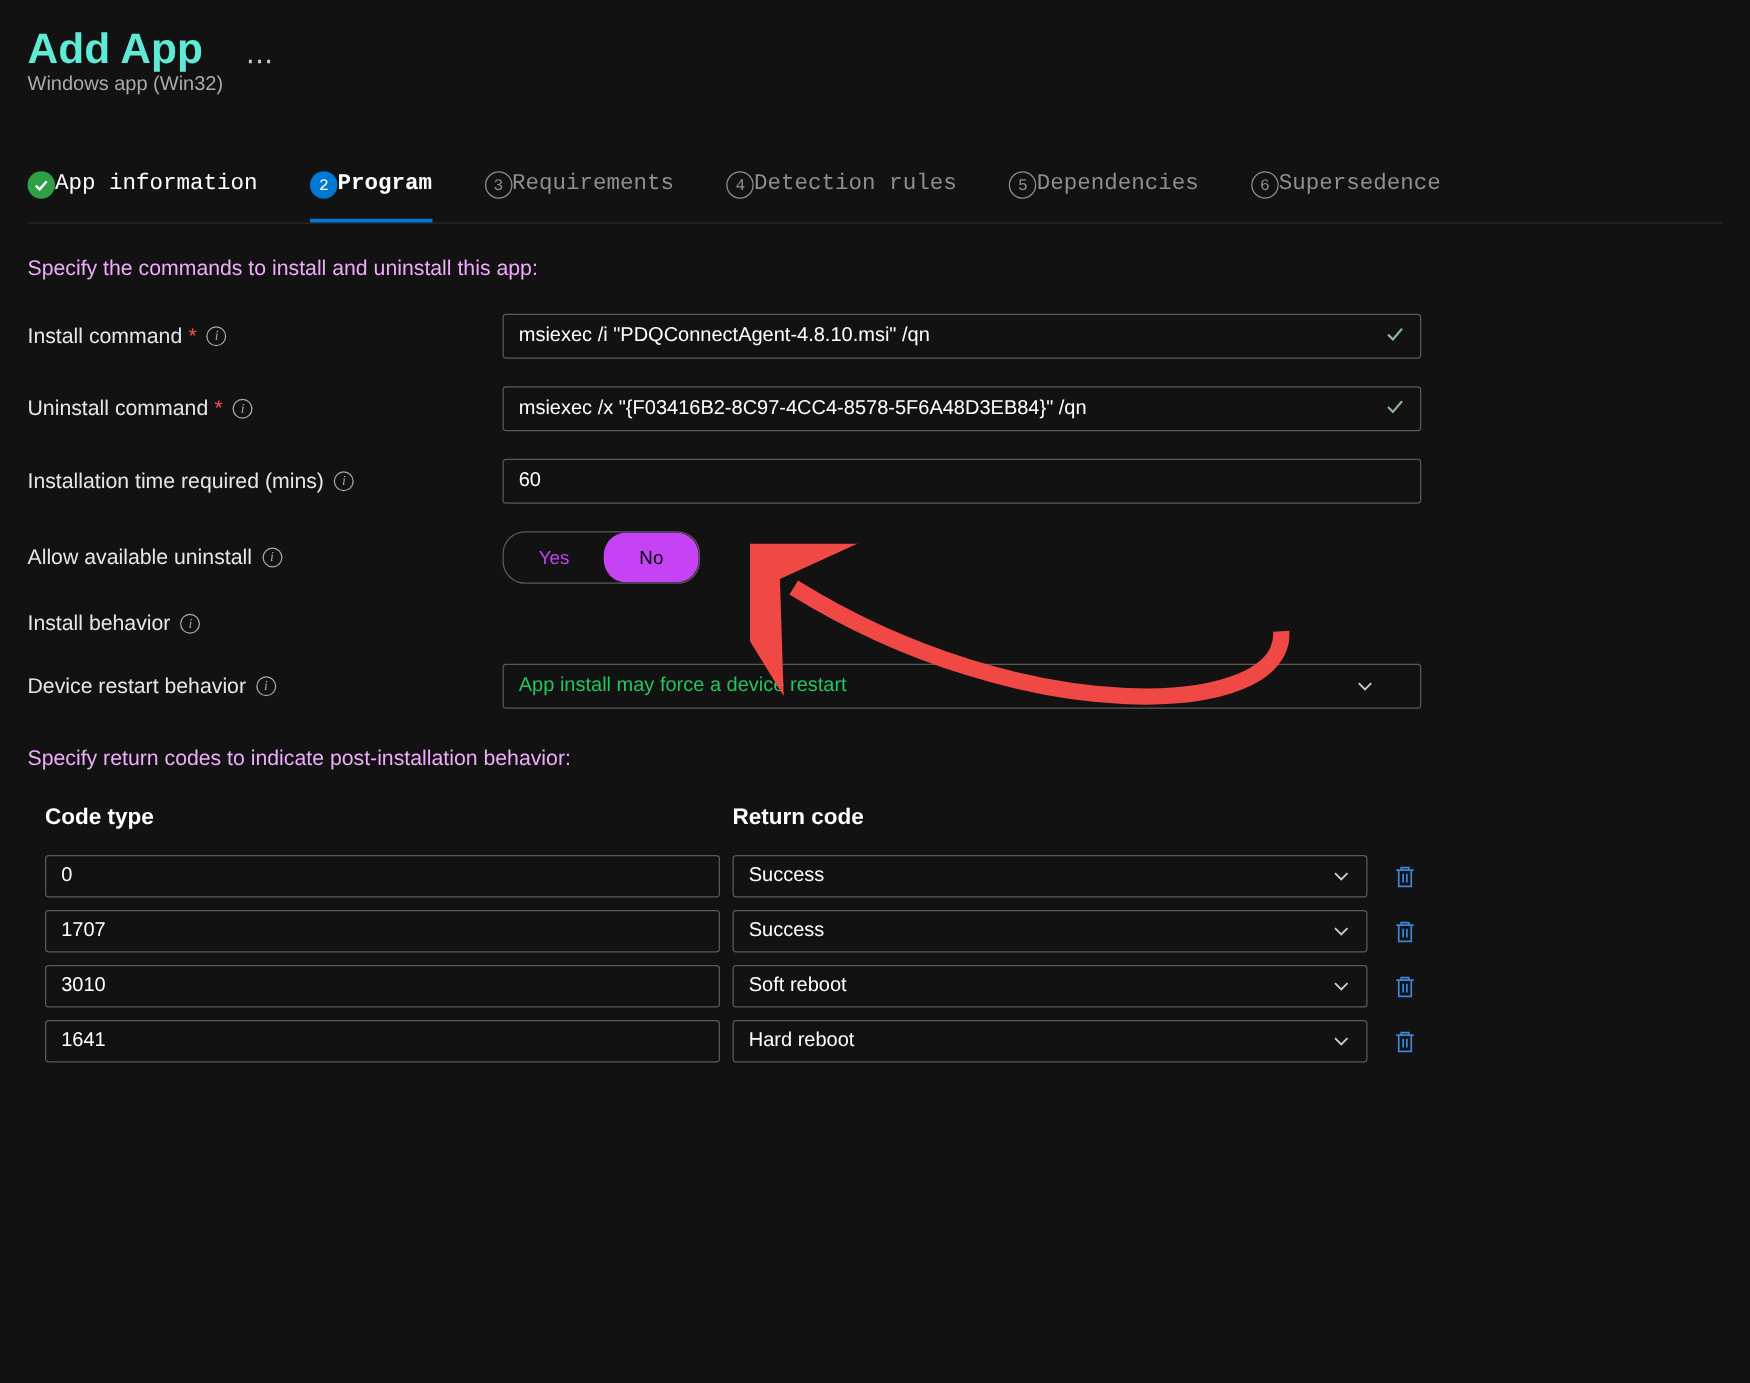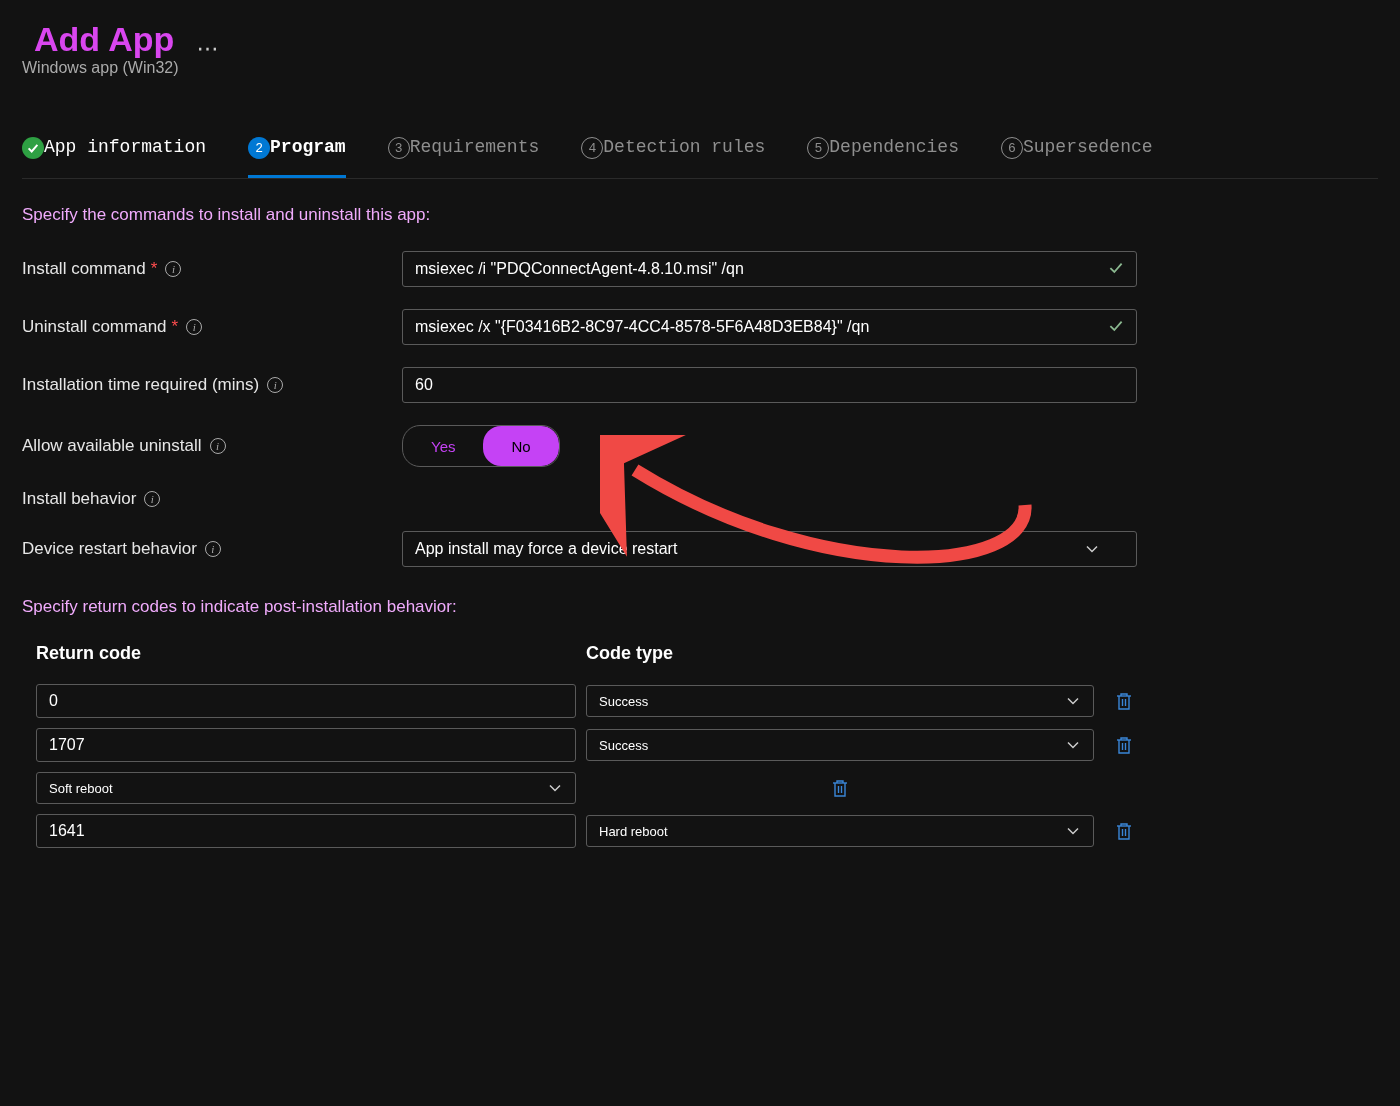--- a/index.html
+++ b/index.html
@@ -8,21 +8,21 @@
     color: #e0e0e0;
     font-family: 'Segoe UI', Tahoma, sans-serif;
     font-size: 15px;
     width: 1400px;
     height: 1106px;
     padding: 20px 22px;
     overflow: hidden;
     position: relative;
   }
   .header { margin-bottom: 60px; display:flex; align-items:center; gap:18px;}
-  .title { font-size: 34px; font-weight: 600; color: #d946ef; margin-left: 12px; }
+  .title { font-size: 34px; font-weight: 600; color: #5eead4; }
   .ellipsis { font-size: 22px; color: #ccc; }
   .subtitle { font-size: 16px; color: #aaa; margin-top: 0; }
 
   .tabs { display: flex; align-items: center; gap: 42px; border-bottom: 1px solid #2a2a2a; margin-bottom: 26px; }
   .tab { display: flex; align-items: flex-start; gap: 0; padding: 0 0 16px 0; color: #8e8e8e; font-size: 18px; cursor: pointer; border-bottom: 3px solid transparent; white-space: nowrap; font-family: Liberation Mono, monospace;}
   .tab.completed .step-circle { background: #2ea043; border: none; }
   .tab.completed .step-circle svg { width:14px; height:14px; }
   .tab.active { color: #fff; font-weight:600; border-bottom-color: #0078d4; }
   .tab.active .step-circle { background: #0078d4; border:none; color:#fff; }
   .step-circle { width: 22px; height: 22px; border-radius: 50%; border: 1.5px solid #8e8e8e; display:flex; align-items:center; justify-content:center; font-size:13px; color:#8e8e8e; font-weight:500; }
@@ -38,28 +38,28 @@
   .text-input { width: 100%; background: transparent; border: 1px solid #5a5a5a; border-radius: 3px; padding: 8px 36px 8px 12px; color: #fff; font-size: 16px; font-family: inherit;}
   .valid-check { position:absolute; right:12px; top:50%; transform:translateY(-50%); color:#8ab78f; }
 
   .seg-group { display:flex; border:1px solid #5a5a5a; border-radius: 18px; overflow:hidden; height:42px;}
   .seg-btn { padding: 0 28px; display:flex; align-items:center; font-size:15px; cursor:pointer; background:transparent; color:#888; border:none;}
   .seg-btn.yes { color:#c542f5; }
   .seg-btn.selected { background:#c542f5; color:#000; border-radius:18px; }
   .seg-group.disabled .seg-btn { color:#666; cursor:default;}
   .seg-group.disabled { border-color:#444;}
 
-  .select-field { width: 735px; background:transparent; border:1px solid #5a5a5a; border-radius:3px; padding:8px 36px 8px 12px; color:#ffffff; font-size:16px; position:relative; cursor:pointer; display:flex; justify-content:space-between; align-items:center;}
+  .select-field { width: 735px; background:transparent; border:1px solid #5a5a5a; border-radius:3px; padding:8px 36px 8px 12px; color:#22c55e; font-size:16px; position:relative; cursor:pointer; display:flex; justify-content:space-between; align-items:center;}
   .chevron { width:16px; height:16px; }
 
   .table-wrap { padding-left: 14px; margin-top:8px;}
   .col-headers { display:grid; grid-template-columns: 540px 540px 40px; gap:10px; font-size:18px; font-weight:600; color:#fff; margin-bottom:20px;}
   .tr-row { display:grid; grid-template-columns: 540px 508px 40px; gap:10px; margin-bottom:10px; align-items:center;}
   .code-input { background:transparent; border:1px solid #5a5a5a; border-radius:3px; padding:7px 12px; color:#fff; font-size:16px; width:100%;}
-  .code-select { background:transparent; border:1px solid #5a5a5a; border-radius:3px; padding:7px 12px; color:#fff; font-size:13px; width:100%; display:flex; justify-content:space-between; align-items:center; cursor:pointer;}
+  .code-select { background:transparent; border:1px solid #5a5a5a; border-radius:3px; padding:7px 12px; color:#fff; font-size:16px; width:100%; display:flex; justify-content:space-between; align-items:center; cursor:pointer;}
   .del-btn { color:#3a86d8; cursor:pointer; display:flex; align-items:center; justify-content:center;}
 
   
   .annot { position:absolute; left:600px; top:435px; pointer-events:none; }
 </style>
 </head>
 <body>
 
 <div class="header">
   <div>
@@ -172,22 +172,22 @@
     <svg class="chevron" viewBox="0 0 16 16" fill="none" stroke="#ccc" stroke-width="1.5">
         <polyline points="3,5.5 8,10.5 13,5.5"></polyline>
       </svg>
   </div>
 </div>
 
 <div class="section-text" style="">Specify return codes to indicate post-installation behavior:</div>
 
 <div class="table-wrap">
   <div class="col-headers">
+    <div>Code type</div>
     <div>Return code</div>
-    <div>Code type</div>
     <div></div>
   </div>
   <div id="rows">
       <div class="tr-row">
     <input class="code-input" value="0" style="">
     <div class="code-select">
       <span>Success</span>
       <svg class="chevron" viewBox="0 0 16 16" fill="none" stroke="#ccc" stroke-width="1.5">
             <polyline points="3,5.5 8,10.5 13,5.5"></polyline>
           </svg>
@@ -214,20 +214,21 @@
       <svg width="18" height="20" viewBox="0 0 18 20" fill="none" stroke="currentColor" stroke-width="1.4">
         <path d="M2 5 H16"></path>
             <path d="M6 5 V3 H12 V5"></path>
             <path d="M4 5 V18 H14 V5"></path>
         <line x1="7.5" y1="8" x2="7.5" y2="15"></line>
             <line x1="10.5" y1="8" x2="10.5" y2="15"></line>
       </svg>
     </div>
       </div>
       <div class="tr-row">
+    <input class="code-input" value="3010" style="">
     <div class="code-select">
       <span>Soft reboot</span>
       <svg class="chevron" viewBox="0 0 16 16" fill="none" stroke="#ccc" stroke-width="1.5">
             <polyline points="3,5.5 8,10.5 13,5.5"></polyline>
           </svg>
     </div>
     <div class="del-btn">
       <svg width="18" height="20" viewBox="0 0 18 20" fill="none" stroke="currentColor" stroke-width="1.4">
         <path d="M2 5 H16"></path>
             <path d="M6 5 V3 H12 V5"></path>

